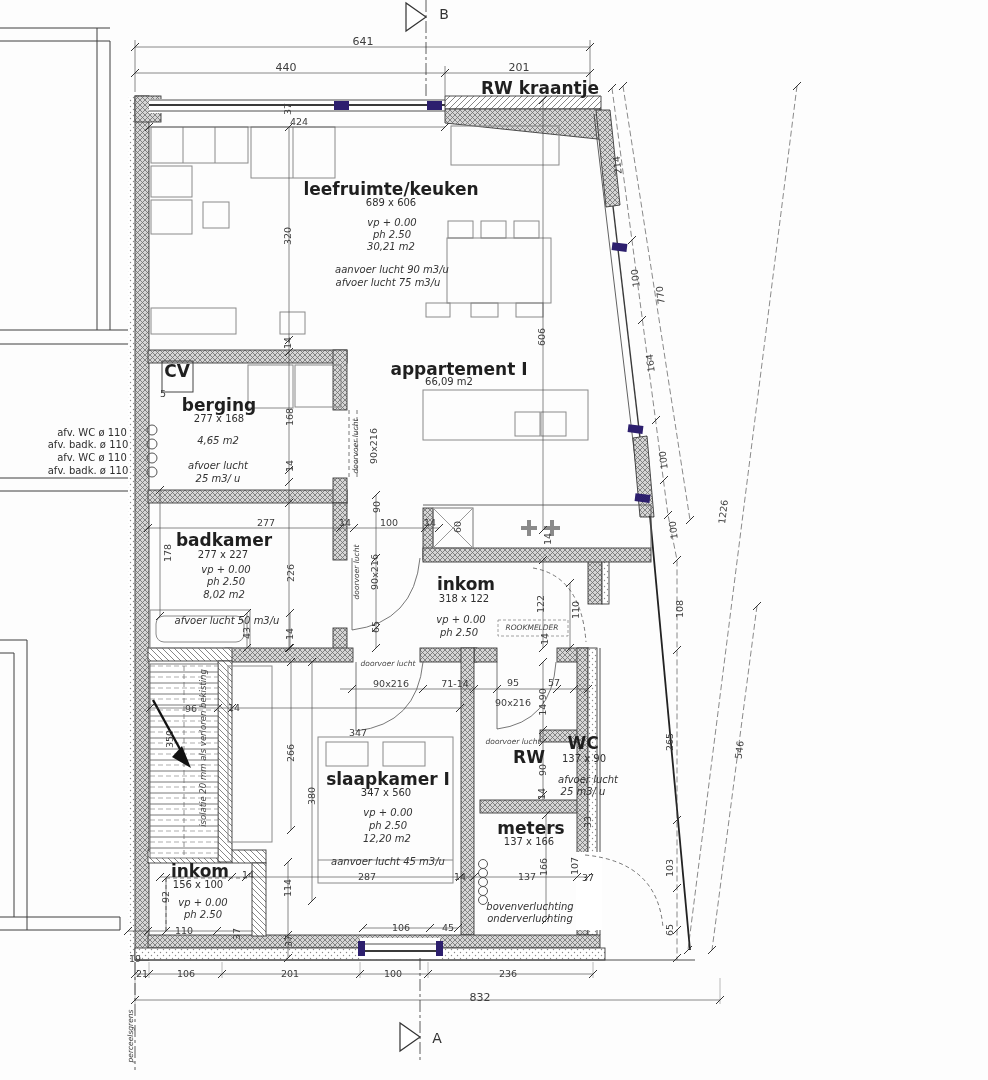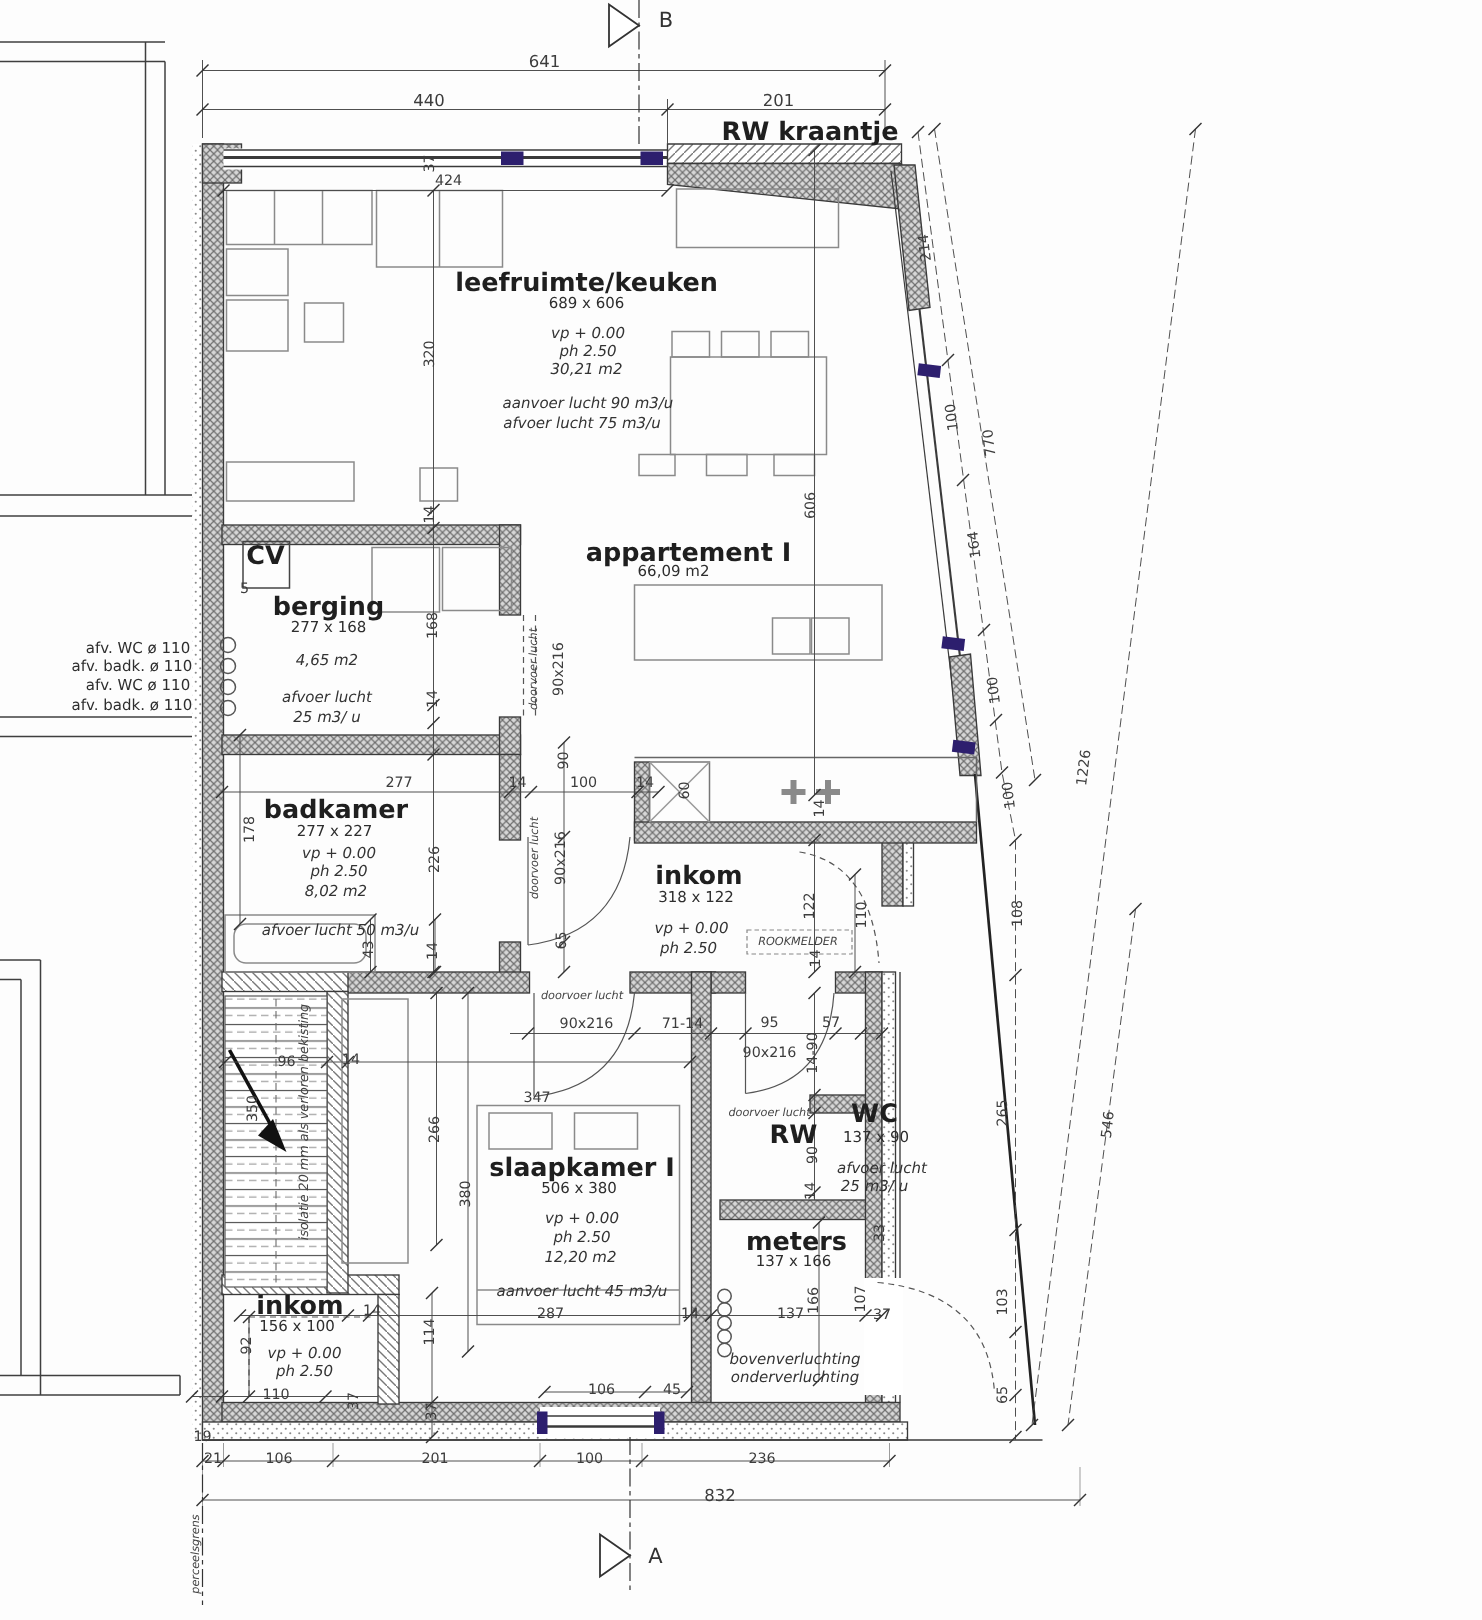--- a/index.html
+++ b/index.html
@@ -462,21 +462,21 @@
       <span class="lbl tiny iso rot" style="left: 204px; top: 748px;">isolatie 20 mm als verloren bekisting</span>
       <span class="lbl dim" style="left: 191px; top: 709px; text-align: center;">96</span>
       <span class="lbl dim" style="left: 234px; top: 708px;">14</span>
       <span class="lbl dim" style="left: 358px; top: 708px; margin-top: 25px;">347</span>
       <span class="lbl dim rot" style="left: 170px; top: 739px;">350</span>
       <span class="lbl dim rot" style="left: 247px; top: 633px;">43</span>
       <span class="lbl dim rot" style="left: 290px; top: 634px;">14</span>
       <span class="lbl dim rot" style="left: 291px; top: 753px;">266</span>
       <span class="lbl dim rot" style="left: 312px; top: 796px;">380</span>
       <span class="lbl b" style="left: 388px; top: 780px;">slaapkamer I</span>
-      <span class="lbl n" style="left: 386px; top: 793px;">506 x 380</span>
+      <span class="lbl n" style="left: 386px; top: 793px;">347 x 560</span>
       <span class="lbl i" style="left: 388px; top: 813px;">vp + 0.00</span>
       <span class="lbl i" style="left: 388px; top: 826px;">ph 2.50</span>
       <span class="lbl i" style="left: 387px; top: 839px;">12,20 m2</span>
       <span class="lbl i" style="left: 388px; top: 862px;">aanvoer lucht 45 m3/u</span>
       <span class="lbl b" style="left: 200px; top: 872px;">inkom</span>
       <span class="lbl n" style="left: 198px; top: 885px;">156 x 100</span>
       <span class="lbl i" style="left: 203px; top: 903px;">vp + 0.00</span>
       <span class="lbl i" style="left: 203px; top: 915px;">ph 2.50</span>
       <span class="lbl dim rot" style="left: 166px; top: 897px;">92</span>
       <span class="lbl dim" style="left: 248px; top: 875px;">14</span>

